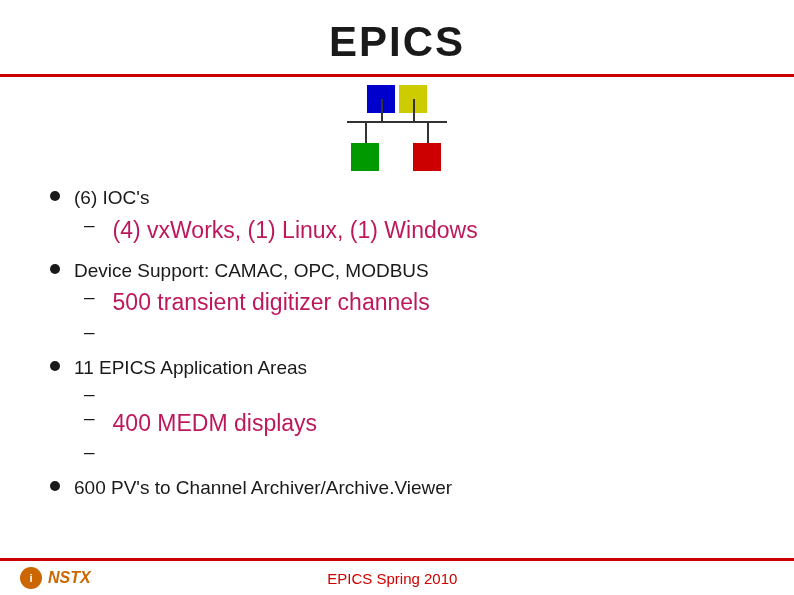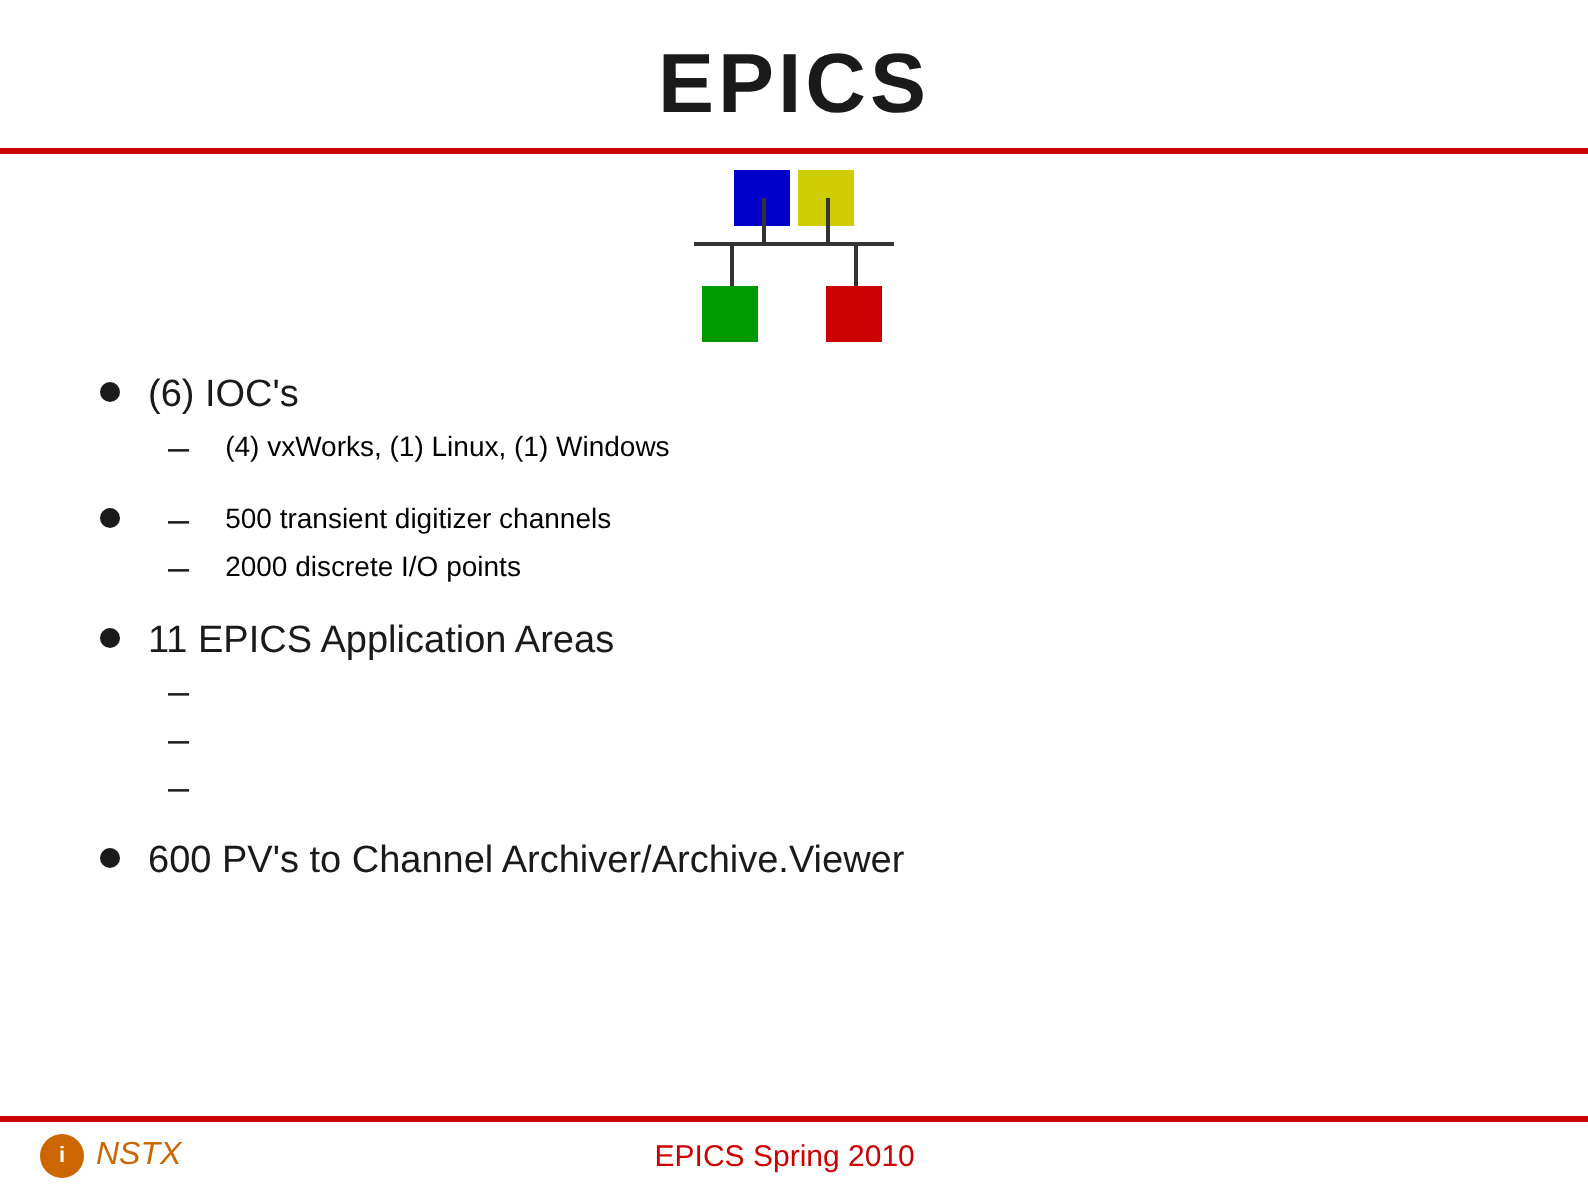--- a/index.html
+++ b/index.html
@@ -147,22 +147,22 @@
       margin-bottom: 2px;
     }
     .sub-dash {
       font-size: 19px;
       color: #1a1a1a;
       margin-right: 18px;
       margin-left: 10px;
       flex-shrink: 0;
     }
     .sub-text {
-      font-size: 14px;
-      color: #000000;
+      font-size: 23px;
+      color: #be185d;
       line-height: 1.4;
     }
 
     
     .footer {
       position: absolute;
       bottom: 0;
       left: 0;
       right: 0;
       border-top: 3px solid #cc0000;
@@ -185,21 +185,21 @@
       align-items: center;
       justify-content: center;
       font-size: 11px;
       color: white;
       font-weight: bold;
     }
     .footer-logo-text {
       font-size: 16px;
       font-style: italic;
       color: #cc6600;
-      font-weight: normal;
+      font-weight: bold;
     }
     .footer-center-text {
       font-size: 15px;
       color: #cc0000;
       font-weight: normal;
     }
     .footer-right {
       width: 80px;
     }
   </style>
@@ -235,43 +235,44 @@
           <span class="sub-dash">–</span>
           <span class="sub-text">(4) vxWorks, (1) Linux, (1) Windows</span>
         </div>
       </div>
     </div>
   </div>
 
   <div class="bullet-item">
     <div class="bullet-dot"></div>
     <div>
+      <span class="bullet-text">Device Support: CAMAC, OPC, MODBUS</span>
       <div class="sub-items">
         <div class="sub-item">
           <span class="sub-dash">–</span>
           <span class="sub-text">500 transient digitizer channels</span>
         </div>
         <div class="sub-item">
           <span class="sub-dash">–</span>
-          <span class="sub-text">2000 discrete I/O points</span>
         </div>
       </div>
     </div>
   </div>
 
   <div class="bullet-item">
     <div class="bullet-dot"></div>
     <div>
       <span class="bullet-text">11 EPICS Application Areas</span>
       <div class="sub-items">
         <div class="sub-item">
           <span class="sub-dash">–</span>
         </div>
         <div class="sub-item">
           <span class="sub-dash">–</span>
+          <span class="sub-text">400 MEDM displays</span>
         </div>
         <div class="sub-item">
           <span class="sub-dash">–</span>
         </div>
       </div>
     </div>
   </div>
 
   <div class="bullet-item">
     <div class="bullet-dot"></div>

